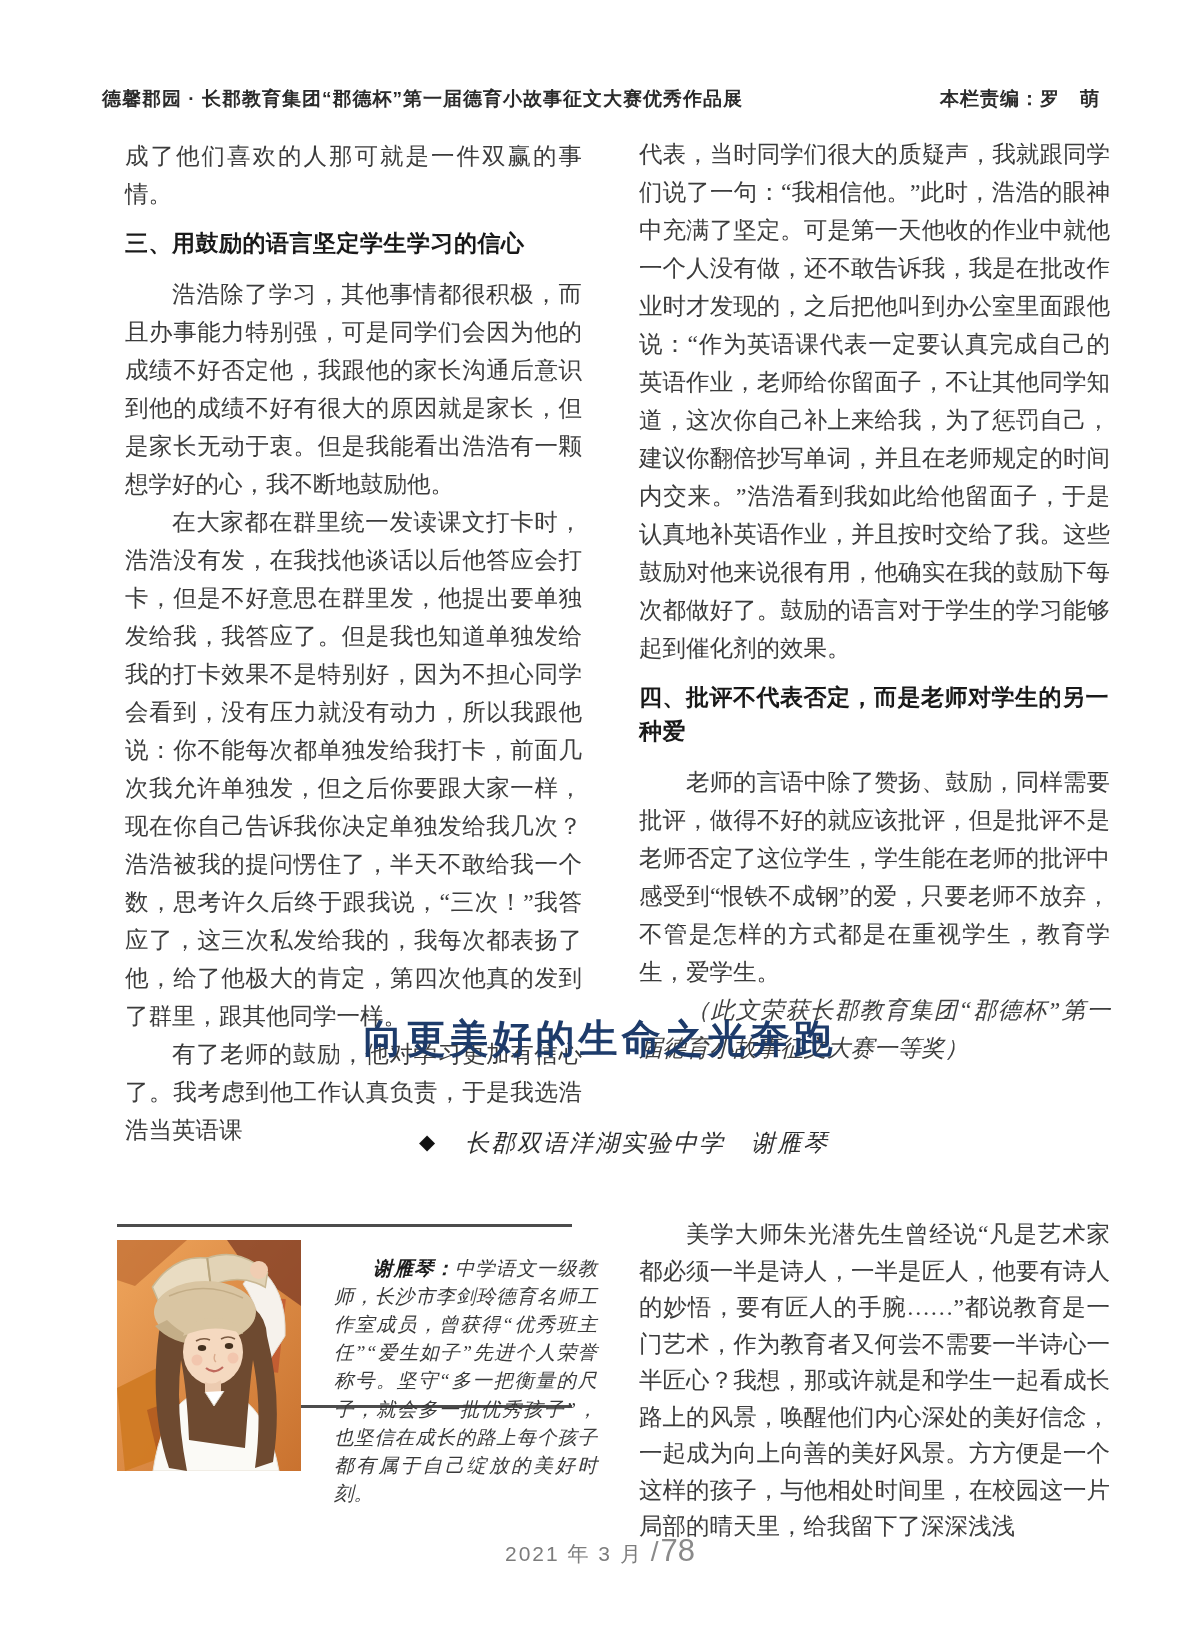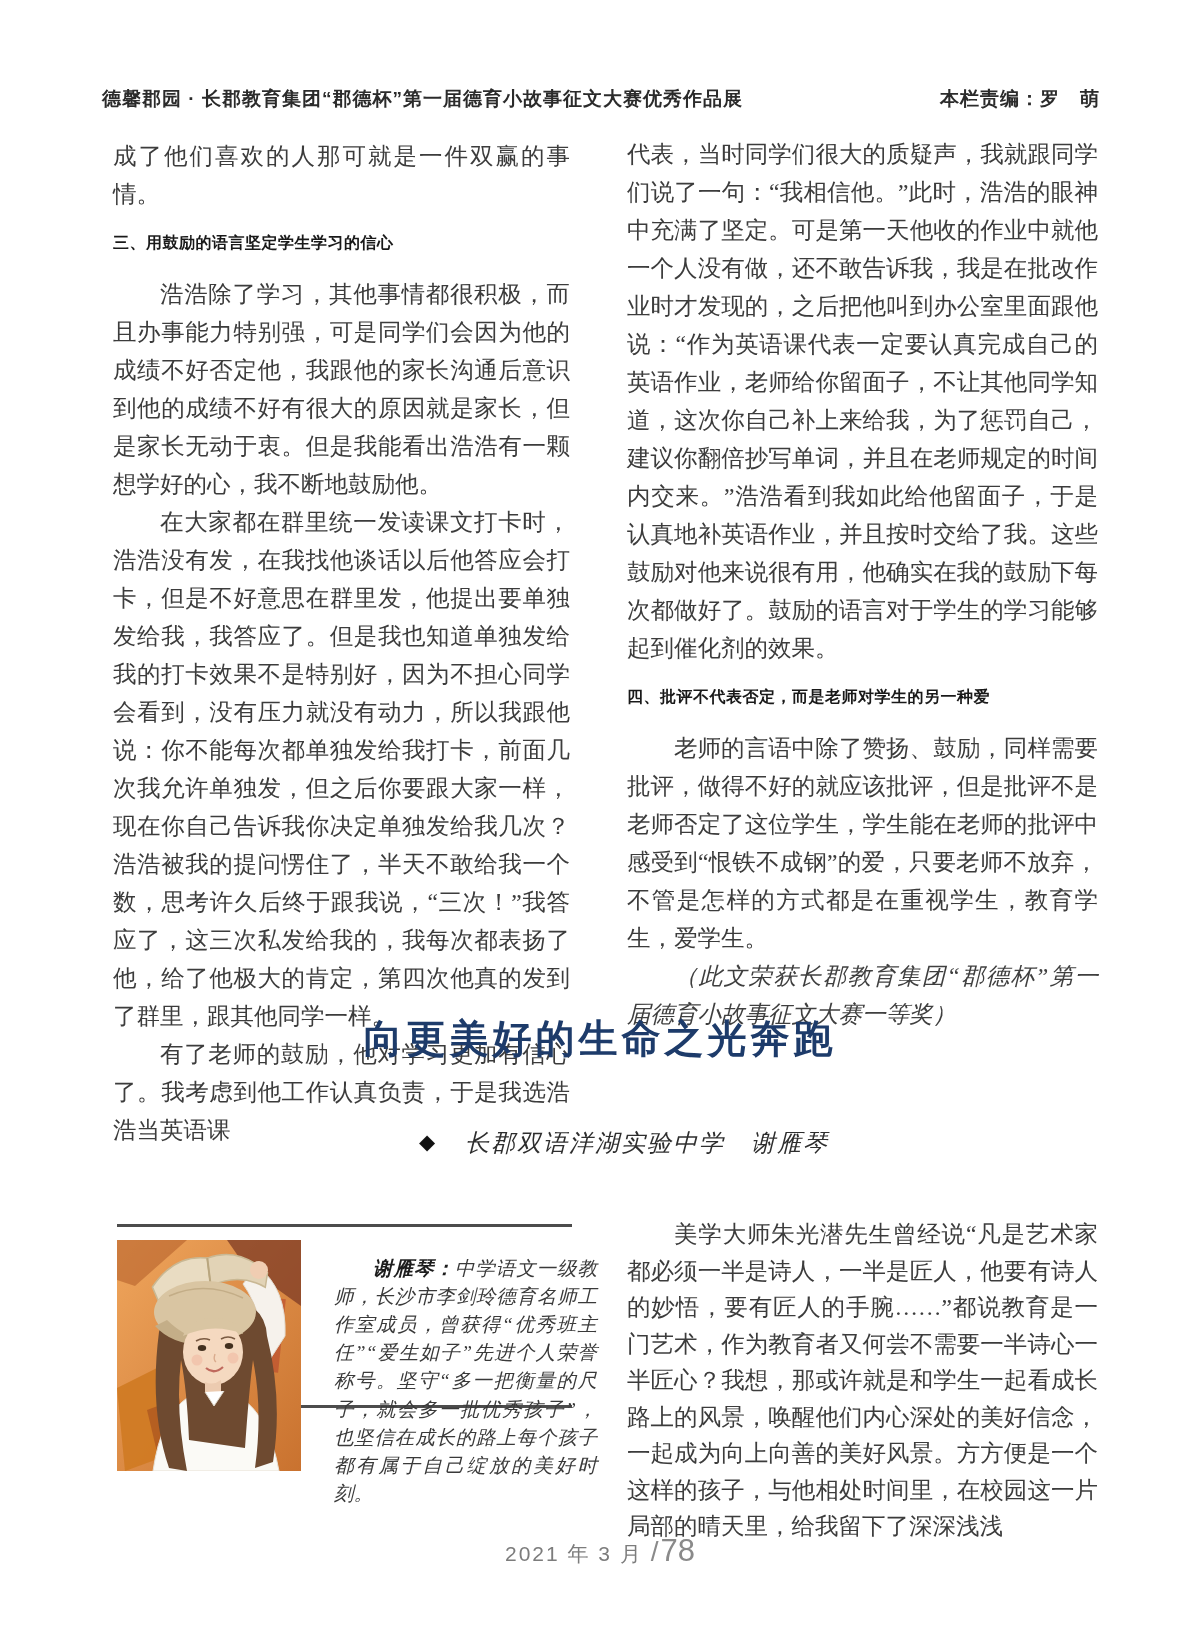--- a/index.html
+++ b/index.html
@@ -9,28 +9,28 @@
     font-family:"Liberation Serif", serif; color:#3c3c3c;
   }
   
   .header {
     position:absolute; top:86px; left:102px; width:998px;
     display:flex; justify-content:space-between; align-items:baseline;
     font-family:"Liberation Sans", sans-serif; font-weight:bold;
     font-size:19px; color:#2b2b2b; letter-spacing:1px;
   }
   
-  .col { position:absolute; text-align:justify; font-size:23.5px; line-height:38px; color:#3c3c3c; }
+  .col { position:absolute; text-align:justify; font-size:23.5px; line-height:38px; color:#3c3c3c;margin-left:12px; }
   .col p { margin:0; }
   .col .indent { text-indent:2em; }
   .col-left1  { left:113px; top:137px; width:457px; }
   .col-right1 { left:627px; top:135px; width:471px; }
   .sec-heading {
     font-family:"Liberation Sans", sans-serif; font-weight:bold;
-    font-size:16px; color:#191919; text-align:left; text-indent:0;
+    font-size:23px; color:#191919; text-align:left; text-indent:0;
     margin:13px 0 15px 0 !important; line-height:34px; letter-spacing:0.5px;
   }
   .kaiti { font-style:italic;margin-left:24px; }
   .award { text-indent:2em; color:#3f3f3f; }
   
   .title2 {
     position:absolute; top:1012px; left:0; width:1200px; text-align:center;
     font-size:39px; font-weight:bold; color:#1d3b6a; letter-spacing:4px;
     font-family:"Liberation Serif", serif;
   }

